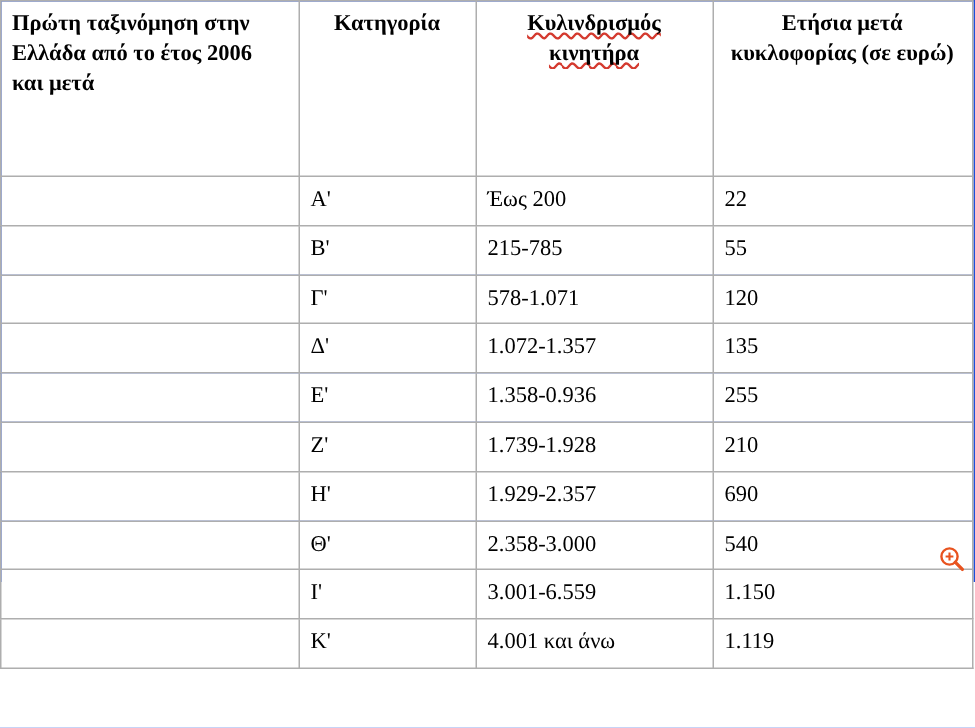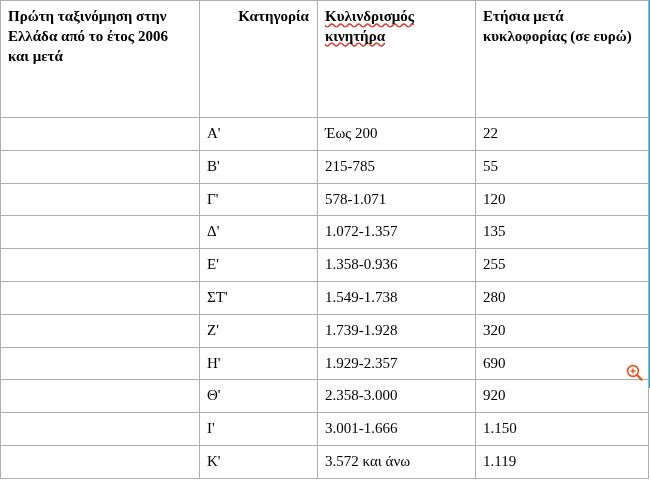--- a/index.html
+++ b/index.html
@@ -12,21 +12,21 @@
     height: 485px;
     overflow: hidden;
     font-family: "Liberation Serif", "DejaVu Serif", serif;
     color: #000000;
     position: relative;
   }
   .sheet {
     width: 650px;
     height: 388px;
     position: relative;
-    background: #0ea5e9;
+    background: #1d4ed8;
   }
   table.rates {
     border-collapse: collapse;
     width: 648px;
     table-layout: fixed;
     margin: 0;
   }
   table.rates col.c0 { width: 199px; }
   table.rates col.c1 { width: 118px; }
   table.rates col.c2 { width: 158px; }
@@ -43,25 +43,25 @@
   table.rates thead th {
     font-weight: bold;
     height: 104px;
     vertical-align: top;
   }
   th.head-0 {
     text-align: left;
     vertical-align: top;
   }
   th.head-1 {
-    text-align: right;
+    text-align: center;
     vertical-align: middle;
   }
   th.head-2, th.head-3 {
-    text-align: left;
+    text-align: center;
     vertical-align: top;
   }
   .spell {
     text-decoration: underline;
     text-decoration-style: wavy;
     text-decoration-color: #d43a2f;
     text-decoration-skip-ink: none;
   }
   tbody td {
     height: 19px;
@@ -128,52 +128,46 @@
         <td class="fee">135</td>
       </tr>
       <tr>
         <td class="blank"></td>
         <td class="cat">Ε'</td>
         <td class="cc">1.358-0.936</td>
         <td class="fee">255</td>
       </tr>
       <tr>
         <td class="blank"></td>
-        <td class="cat">ΣΤ'</td>
-        <td class="cc">1.549-1.738</td>
-        <td class="fee">280</td>
-      </tr>
-      <tr>
-        <td class="blank"></td>
         <td class="cat">Ζ'</td>
         <td class="cc">1.739-1.928</td>
-        <td class="fee">320</td>
+        <td class="fee">210</td>
       </tr>
       <tr>
         <td class="blank"></td>
         <td class="cat">Η'</td>
         <td class="cc">1.929-2.357</td>
         <td class="fee">690</td>
       </tr>
       <tr>
         <td class="blank"></td>
         <td class="cat">Θ'</td>
         <td class="cc">2.358-3.000</td>
-        <td class="fee">920</td>
+        <td class="fee">540</td>
       </tr>
       <tr>
         <td class="blank"></td>
         <td class="cat">Ι'</td>
-        <td class="cc">3.001-1.666</td>
+        <td class="cc">3.001-6.559</td>
         <td class="fee">1.150</td>
       </tr>
       <tr>
         <td class="blank"></td>
         <td class="cat">Κ'</td>
-        <td class="cc">3.572 και άνω</td>
+        <td class="cc">4.001 και άνω</td>
         <td class="fee">1.119</td>
       </tr>
     </tbody>
   </table>
 
   <div class="zoom-badge">
     <svg width="17" height="17" viewBox="0 0 17 17" aria-hidden="true">
       <circle cx="7" cy="7" r="5.4" fill="#ffffff" stroke="#e8531f" stroke-width="1.6"></circle>
       <line x1="10.8" y1="10.8" x2="15.6" y2="15.6" stroke="#e8531f" stroke-width="2.2" stroke-linecap="round"></line>
       <line x1="4.4" y1="7" x2="9.6" y2="7" stroke="#e8531f" stroke-width="1.4"></line>

